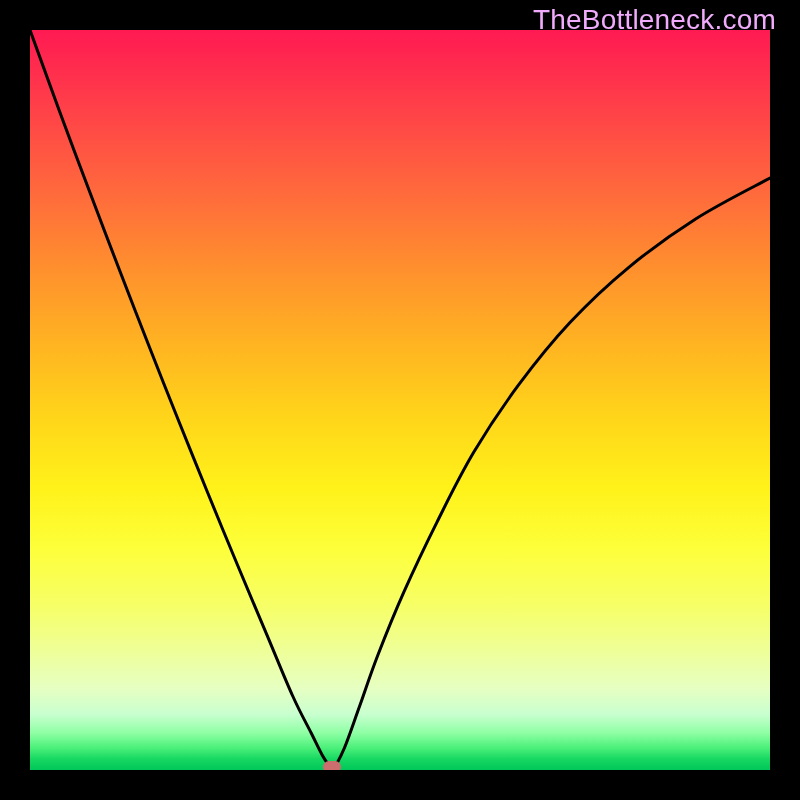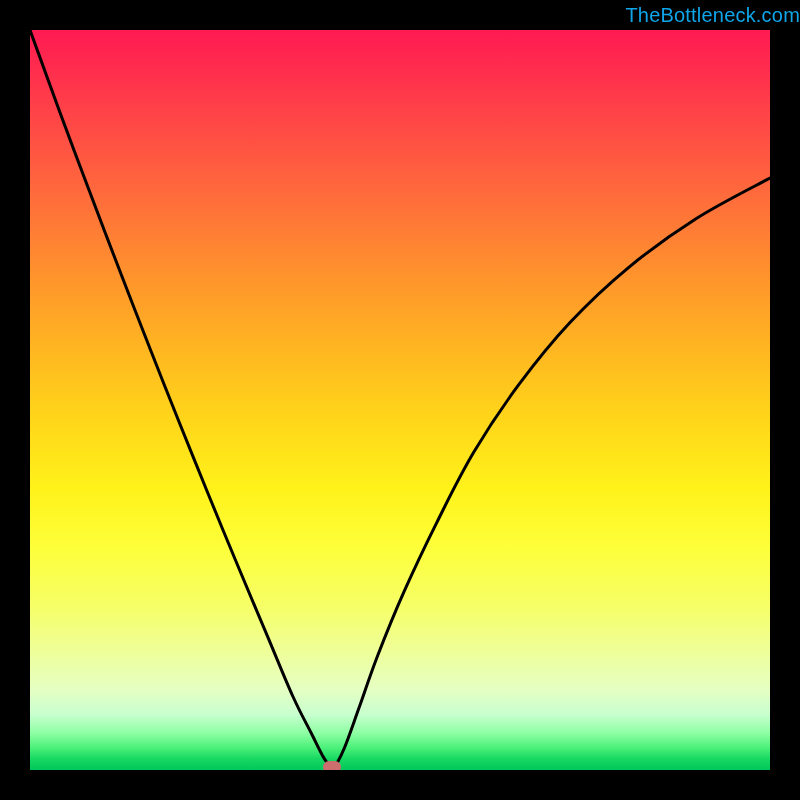--- a/index.html
+++ b/index.html
@@ -61,24 +61,24 @@
   .marker {
     position: absolute;
     width: 18px;
     height: 12px;
     border-radius: 6px;
     background: #cc6d6e;
   }
   .watermark {
     position: absolute;
     top: 4px;
-    right: 0;
+    right: 24px;
     font-family: Arial, Helvetica, sans-serif;
-    font-size: 20px;
-    color: #0ea5e9;
+    font-size: 28px;
+    color: #f0abfc;
     letter-spacing: 0.2px;
     user-select: none;
   }
 </style>
 </head>
 <body>
 
 <div class="frame">
 
   <div class="plot-area">

